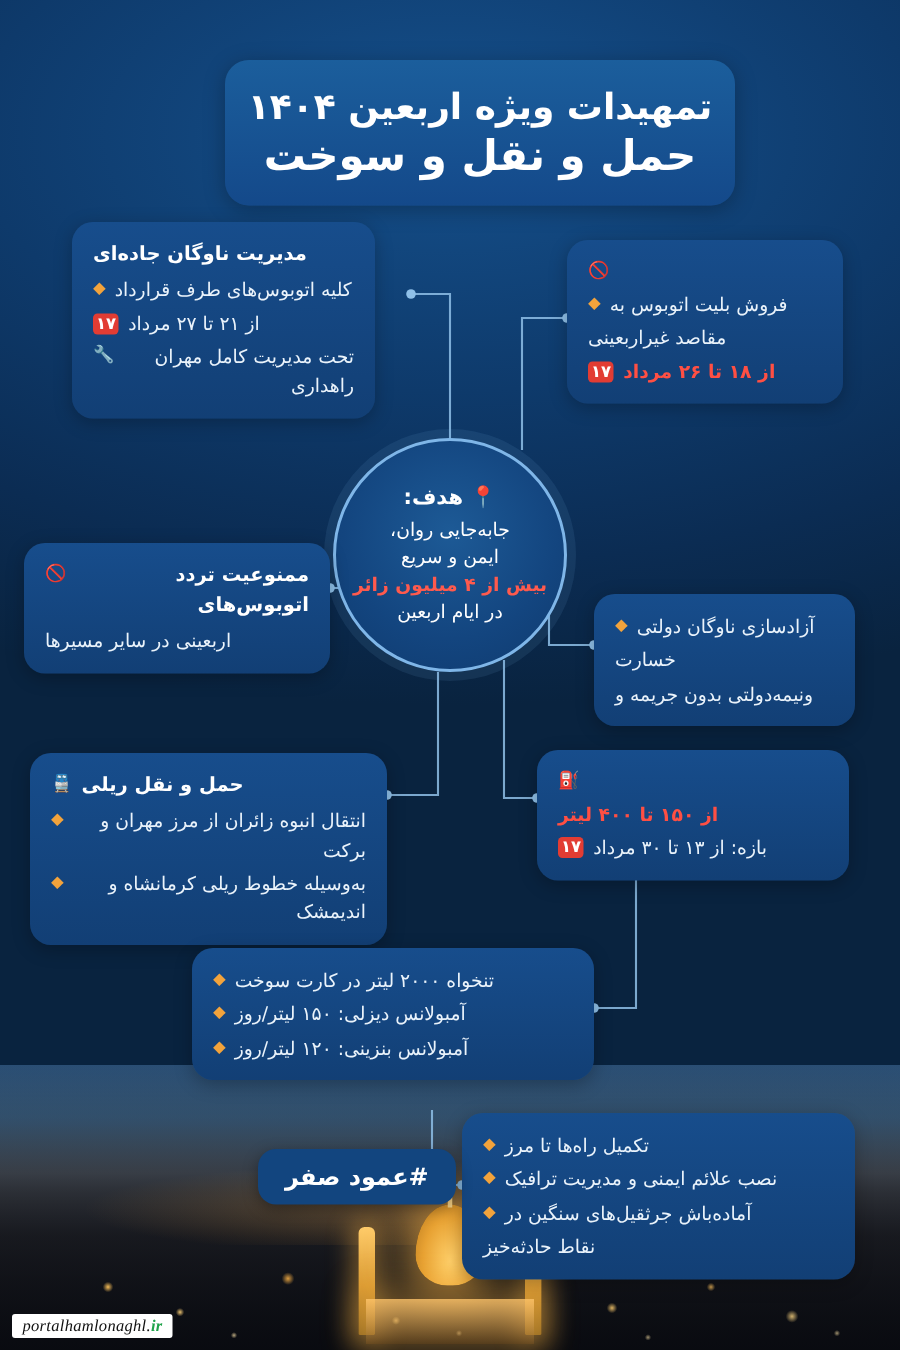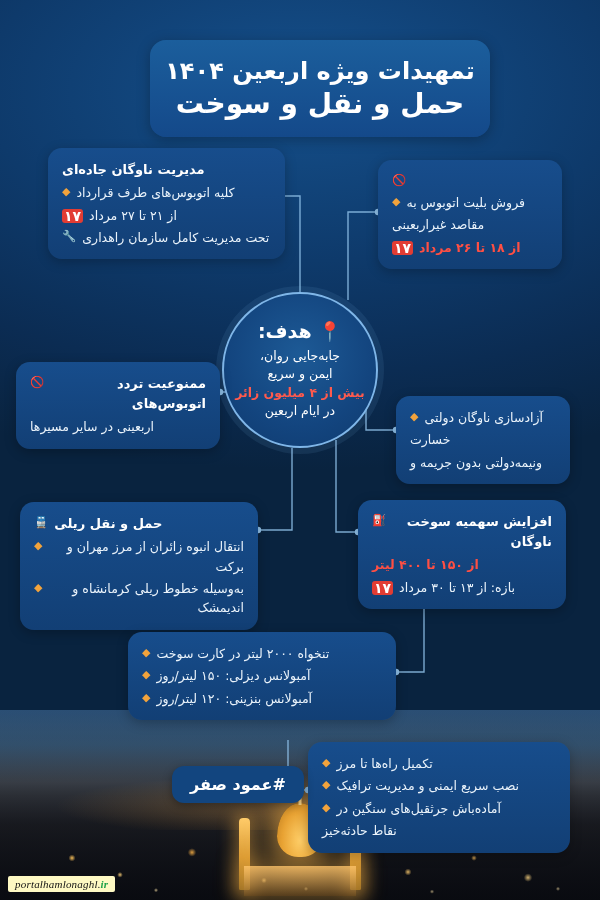--- a/index.html
+++ b/index.html
@@ -91,21 +91,21 @@
   
   .hub {
     position: absolute; left: 222px; top: 292px; width: 156px; height: 156px;
     border-radius: 50%;
     background: radial-gradient(circle at 50% 40%, #1d5a96 0%, #13457f 60%, #0f3a6e 100%);
     border: 2px solid #7fb6e8;
     display: flex; flex-direction: column; align-items: center; justify-content: center;
     text-align: center; padding: 8px 10px;
     box-shadow: 0 0 0 6px rgba(127,182,232,0.10);
   }
-  .hub .goal { color: #fff; font-size: 19px; font-weight: bold; margin-bottom: 4px; }
+  .hub .goal { color: #fff; font-size: 14px; font-weight: bold; margin-bottom: 4px; }
   .hub .goal .pin { color: #e8413a; }
   .hub .txt { color: #fff; font-size: 12.5px; line-height: 1.45; }
   .hub .hl { color: #ff5a4d; font-weight: bold; }
 
   
   .card {
     position: absolute;
     background: linear-gradient(180deg, #174d8c 0%, #123f75 100%);
     border-radius: 14px;
     padding: 12px 14px;
@@ -117,46 +117,46 @@
     gap: 6px; font-size: 12.5px; line-height: 1.55; color: #eaf3fb;
     text-align: right;
   }
   .card .line + .line { margin-top: 3px; }
   .card .title { font-size: 13px; font-weight: bold; color: #fff; }
   .bullet { color: #f2a33c; font-size: 11px; line-height: 1.6; }
   .ico { font-size: 11.5px; line-height: 1.55; }
   .red { color: #ff4f43; font-weight: bold; }
   .cal {
     display: inline-block; min-width: 14px; height: 14px; border-radius: 3px;
-    background: #e23c33; color: #fff; font-size: 14px; font-weight: bold;
+    background: #e23c33; color: #fff; font-size: 11px; font-weight: bold;
     line-height: 14px; padding: 0 2px; margin-top: 3px;
   }
 
   
-  #card-fleet     { left: 48px;  top: 148px; width: 237px; }
+  #card-fleet     { left: 48px;  top: 148px; width: 202px; }
   #card-presale   { left: 378px; top: 160px; width: 184px; }
   #card-ban       { left: 16px;  top: 362px; width: 204px; }
   #card-release   { left: 396px; top: 396px; width: 174px; }
   #card-rail      { left: 20px;  top: 502px; width: 238px; }
   #card-fuel      { left: 358px; top: 500px; width: 208px; }
   #card-quota     { left: 128px; top: 632px; width: 268px; }
   #card-roads     { left: 308px; top: 742px; width: 262px; }
 
   
   .hashtag {
     position: absolute; left: 172px; top: 766px;
     background: #12457f; color: #fff; font-weight: bold; font-size: 16px;
     padding: 9px 18px; border-radius: 12px;
     box-shadow: 0 3px 10px rgba(0,0,0,0.35);
   }
 
   
   .watermark {
     position: absolute; left: 8px; bottom: 8px;
-    background: #fef9c3; color: #111; font-size: 11px; font-style: italic;
+    background: #ffffff; color: #111; font-size: 11px; font-style: italic;
     padding: 2px 7px; border-radius: 2px; letter-spacing: .2px;
     font-family: "Liberation Serif", serif;
     direction: ltr;
   }
   .watermark .ir { color: #1fa34a; font-weight: bold; }
 </style>
 </head>
 <body>
 
 <div class="bg"></div>
@@ -215,21 +215,21 @@
   </div>
   <div class="line">
     <span>کلیه اتوبوس‌های طرف قرارداد</span>
     <span class="bullet">◆</span>
   </div>
   <div class="line">
     <span>از ۲۱ تا ۲۷ مرداد</span>
     <span class="cal">۱۷</span>
   </div>
   <div class="line">
-    <span>تحت مدیریت کامل سازمان راهداری</span>
+    <span>تحت مدیریت کامل مهران راهداری</span>
     <span class="ico">🔧</span>
   </div>
 </div>
 
 <div class="card" id="card-presale">
   <div class="line title">
     <span class="ico">🚫</span>
   </div>
   <div class="line">
     <span>فروش بلیت اتوبوس به</span>
@@ -277,21 +277,20 @@
     <span class="bullet">◆</span>
   </div>
   <div class="line">
     <span>به‌وسیله خطوط ریلی کرمانشاه و اندیمشک</span>
     <span class="bullet">◆</span>
   </div>
 </div>
 
 <div class="card" id="card-fuel">
   <div class="line title">
-    <span>افزایش سهمیه سوخت ناوگان</span>
     <span class="ico">⛽</span>
   </div>
   <div class="line">
     <span class="red">از ۱۵۰ تا ۴۰۰ لیتر</span>
   </div>
   <div class="line">
     <span>بازه: از ۱۳ تا ۳۰ مرداد</span>
     <span class="cal">۱۷</span>
   </div>
 </div>
@@ -310,21 +309,21 @@
     <span class="bullet">◆</span>
   </div>
 </div>
 
 <div class="card" id="card-roads">
   <div class="line">
     <span>تکمیل راه‌ها تا مرز</span>
     <span class="bullet">◆</span>
   </div>
   <div class="line">
-    <span>نصب سریع ایمنی و مدیریت ترافیک</span>
+    <span>نصب علائم ایمنی و مدیریت ترافیک</span>
     <span class="bullet">◆</span>
   </div>
   <div class="line">
     <span>آماده‌باش جرثقیل‌های سنگین در</span>
     <span class="bullet">◆</span>
   </div>
   <div class="line">
     <span>نقاط حادثه‌خیز</span>
   </div>
 </div>

